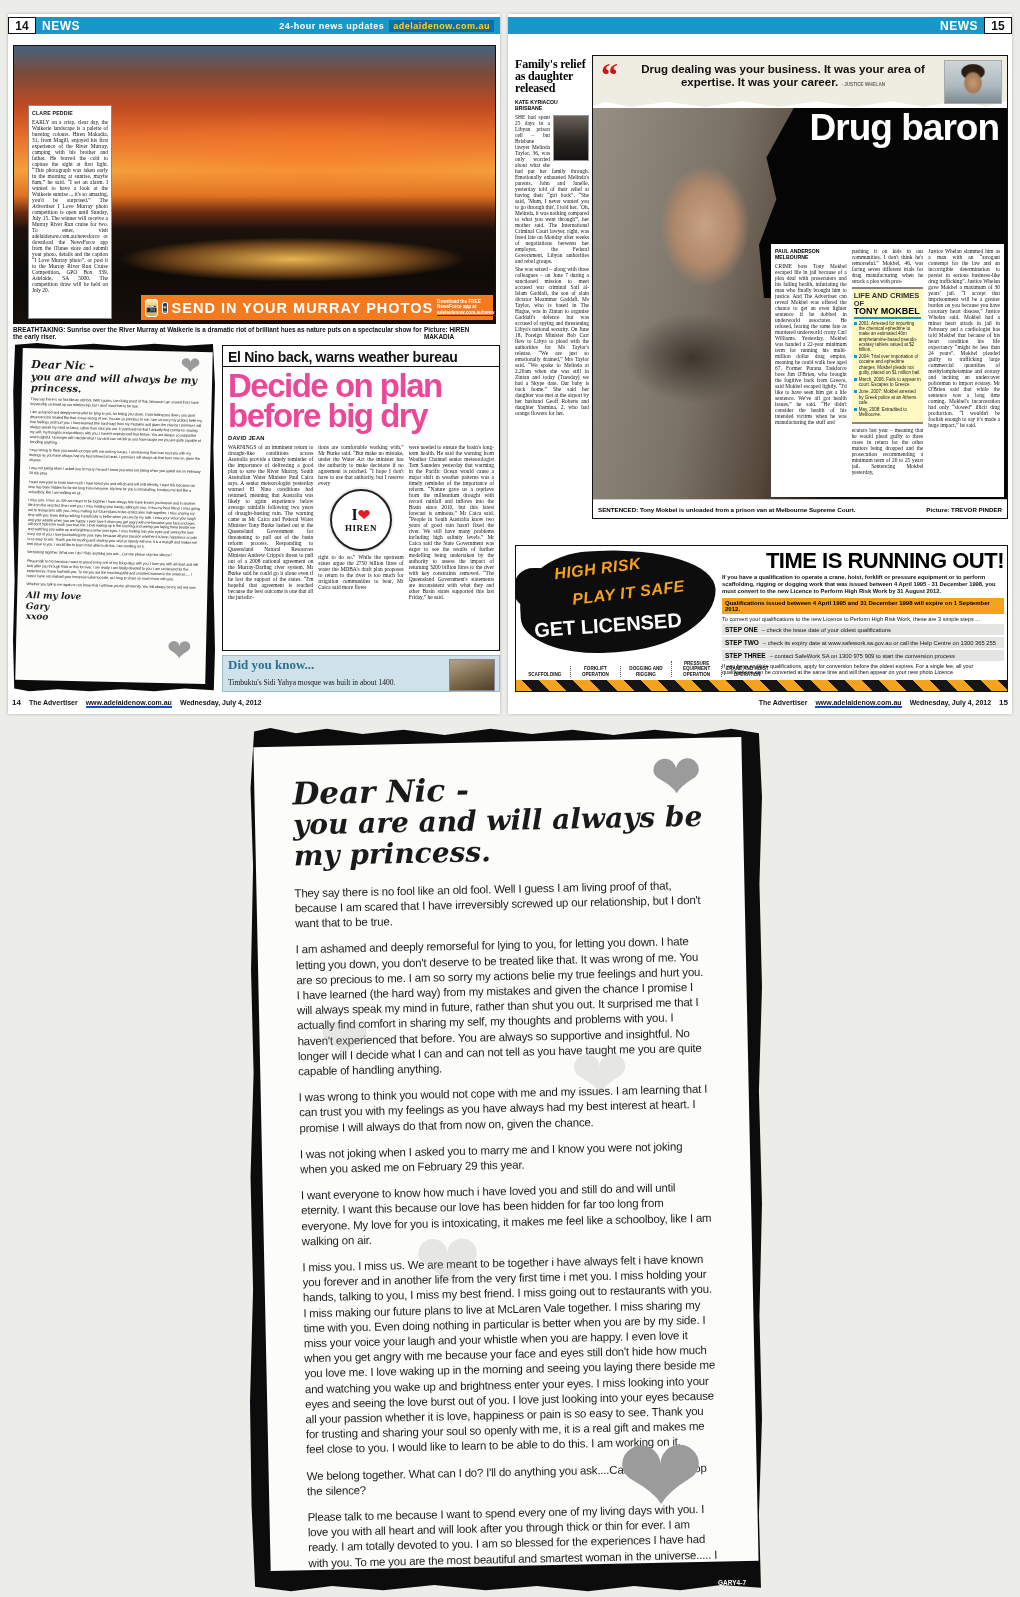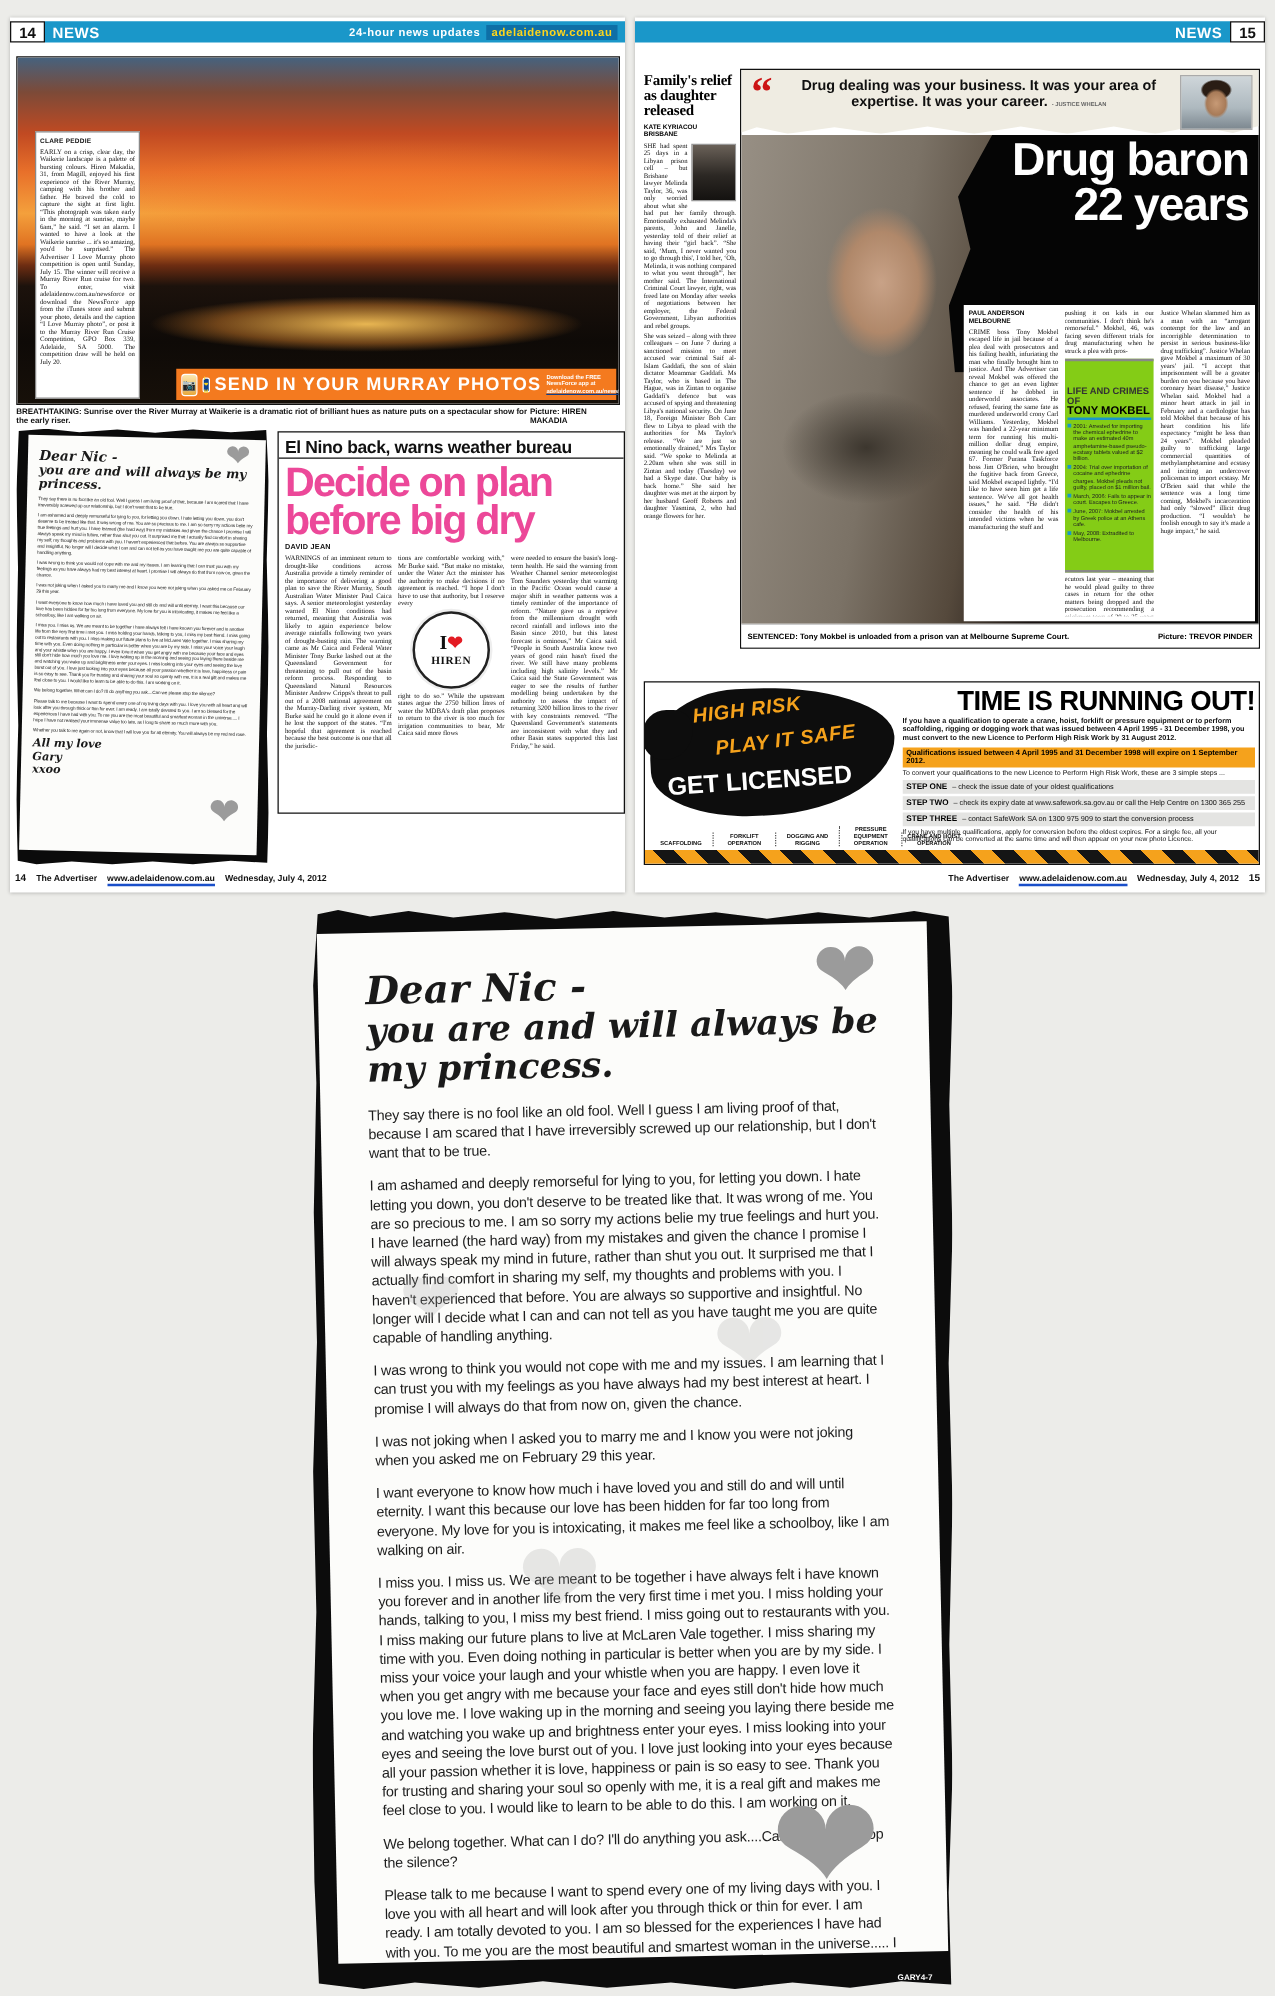--- a/index.html
+++ b/index.html
@@ -95,21 +95,21 @@
       radial-gradient(ellipse 62px 84px at 112px 118px,#c8a287 0%,#b0886a 48%,rgba(0,0,0,0) 72%),
       radial-gradient(ellipse 90px 60px at 100px 250px,#3c362e 0%,rgba(0,0,0,0) 75%),
       linear-gradient(100deg,#978f84 0%,#7b7266 30%,#55493c 48%,#181210 62%,#050505 78%);}
   .mokblack{position:absolute;right:0;top:0;width:248px;height:190px;background:#050505;
     clip-path:polygon(14% 0,100% 0,100% 100%,2% 100%,0 72%,7% 48%,3% 26%);}
   .mokhl{position:absolute;right:8px;top:2px;width:235px;color:#fff;font-size:37px;font-weight:bold;letter-spacing:-1px;line-height:.98;text-align:right;}
   .mokpanel{position:absolute;left:178px;top:136px;right:3px;bottom:3px;background:#fff;padding:4px;box-sizing:border-box;display:flex;gap:5px;overflow:hidden;}
   .mokcol{flex:1;overflow:hidden;}
   .mokby{margin-bottom:3px;}
   .mokby div{font-size:5.2px;font-weight:bold;}
-  .sidebar{border-top:2px solid #888;border-bottom:2px solid #888;background:#84cc16;padding:20px 2px;margin:3px 0;}
+  .sidebar{border-top:2px solid #888;border-bottom:2px solid #888;background:#fef9c3;padding:3px 2px;margin:3px 0;}
   .sidebar .sbk{font-size:7.5px;font-weight:bold;color:#333;line-height:1;}
   .sidebar .sbt{font-size:9px;font-weight:bold;color:#000;border-bottom:2px solid #1a97c9;padding-bottom:1px;margin-bottom:2px;line-height:1;}
   .sbitem{font-size:4.5px;line-height:5.2px;color:#222;text-align:left;margin-bottom:2px;padding-left:5px;position:relative;}
   .sbitem::before{content:"";position:absolute;left:0;top:1px;width:3px;height:3px;background:#1a97c9;}
   .mokcap{position:absolute;left:0;bottom:0;right:0;height:18px;background:#fff;border-top:1px solid #ccc;display:flex;justify-content:space-between;align-items:center;padding:0 5px;font-size:6.2px;font-weight:bold;}
 
   
   .adbox{position:absolute;left:7px;top:531px;width:493px;height:147px;border:1px solid #111;box-sizing:border-box;background:#fff;overflow:hidden;}
   .hazard{position:absolute;left:0;right:0;bottom:0;height:11px;background:repeating-linear-gradient(45deg,#f5a21c 0 12px,#151515 12px 24px);}
   .splatzone{position:absolute;left:4px;top:4px;width:196px;height:102px;}
@@ -219,20 +219,26 @@
           <div class="murraybadge">
             <div class="top"><span>I</span><span class="rh">❤</span></div>
             <div class="word">HIREN</div>
           </div>
           <div class="serifbody">right to do so.” While the upstream states argue the 2750 billion litres of water the MDBA's draft plan proposes to return to the river is too much for irrigation communities to bear, Mr Caica said more flows</div>
         </div>
         <div class="elcol serifbody">were needed to ensure the basin's long-term health. He said the warning from Weather Channel senior meteorologist Tom Saunders yesterday that warming in the Pacific Ocean would cause a major shift in weather patterns was a timely reminder of the importance of reform. “Nature gave us a reprieve from the millennium drought with record rainfall and inflows into the Basin since 2010, but this latest forecast is ominous,” Mr Caica said. “People in South Australia know two years of good rain hasn't fixed the river. We still have many problems including high salinity levels.” Mr Caica said the State Government was eager to see the results of further modelling being undertaken by the authority to assess the impact of returning 3200 billion litres to the river with key constraints removed. “The Queensland Government's statements are inconsistent with what they and other Basin states supported this last Friday,” he said.</div>
       </div>
     </div>
 
+    <div class="dyk">
+      <div class="title">Did you know...</div>
+      <span class="fact">Timbuktu's Sidi Yahya mosque was built in about 1400.</span>
+      <div class="ref">WORLD - PAGE 32</div>
+      <div class="photo"></div>
+    </div>
 
     <div class="ftr">
       <span style="font-size:8px">14</span>
       <span>The Advertiser</span>
       <span class="site">www.adelaidenow.com.au</span>
       <span>Wednesday, July 4, 2012</span>
     </div>
   </div>
 
   <div class="page" id="page15">
@@ -255,21 +261,20 @@
       </div>
       <div class="serifbody" style="margin-top:2px">She was seized – along with three colleagues – on June 7 during a sanctioned mission to meet accused war criminal Saif al-Islam Gaddafi, the son of slain dictator Moammar Gaddafi. Ms Taylor, who is based in The Hague, was in Zintan to organise Gaddafi's defence but was accused of spying and threatening Libya's national security. On June 18, Foreign Minister Bob Carr flew to Libya to plead with the authorities for Ms Taylor's release. “We are just so emotionally drained,” Mrs Taylor said. “We spoke to Melinda at 2.20am when she was still in Zintan and today (Tuesday) we had a Skype date. Our baby is back home.” She said her daughter was met at the airport by her husband Geoff Roberts and daughter Yasmina, 2, who had orange flowers for her.</div>
     </div>
 
     <div class="mokbox">
       <div class="mokcontent">
         <div class="mokphoto"></div>
         <div class="mokblack"></div>
         <div class="mokhl">
           <div>Drug baron</div>
-          <div>22 years</div>
         </div>
         <div class="mokpanel">
           <div class="mokcol">
             <div class="mokby">
               <div>PAUL ANDERSON</div>
               <div>MELBOURNE</div>
             </div>
             <div class="serifbody">CRIME boss Tony Mokbel escaped life in jail because of a plea deal with prosecutors and his failing health, infuriating the man who finally brought him to justice. And The Advertiser can reveal Mokbel was offered the chance to get an even lighter sentence if he dobbed in underworld associates. He refused, fearing the same fate as murdered underworld crony Carl Williams. Yesterday, Mokbel was handed a 22-year minimum term for running his multi-million dollar drug empire, meaning he could walk free aged 67. Former Purana Taskforce boss Jim O'Brien, who brought the fugitive back from Greece, said Mokbel escaped lightly. “I'd like to have seen him get a life sentence. We've all got health issues,” he said. “He didn't consider the health of his intended victims when he was manufacturing the stuff and</div>
           </div>
           <div class="mokcol">

